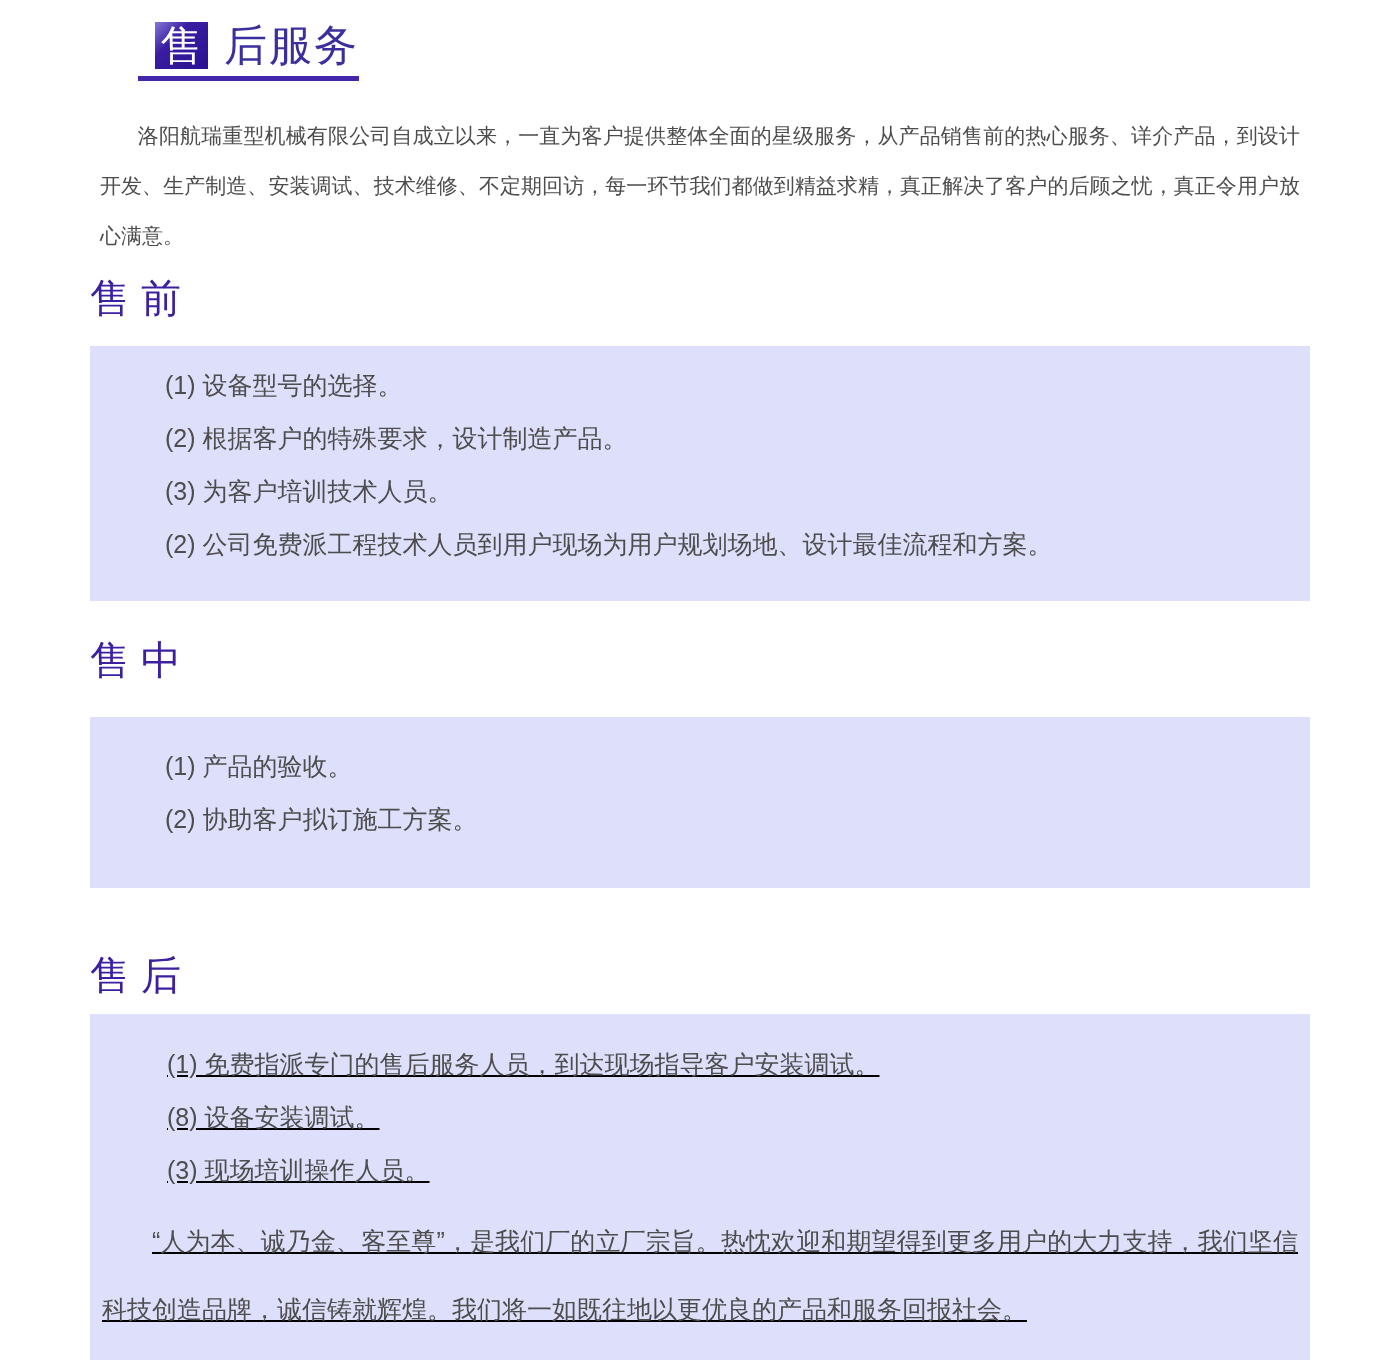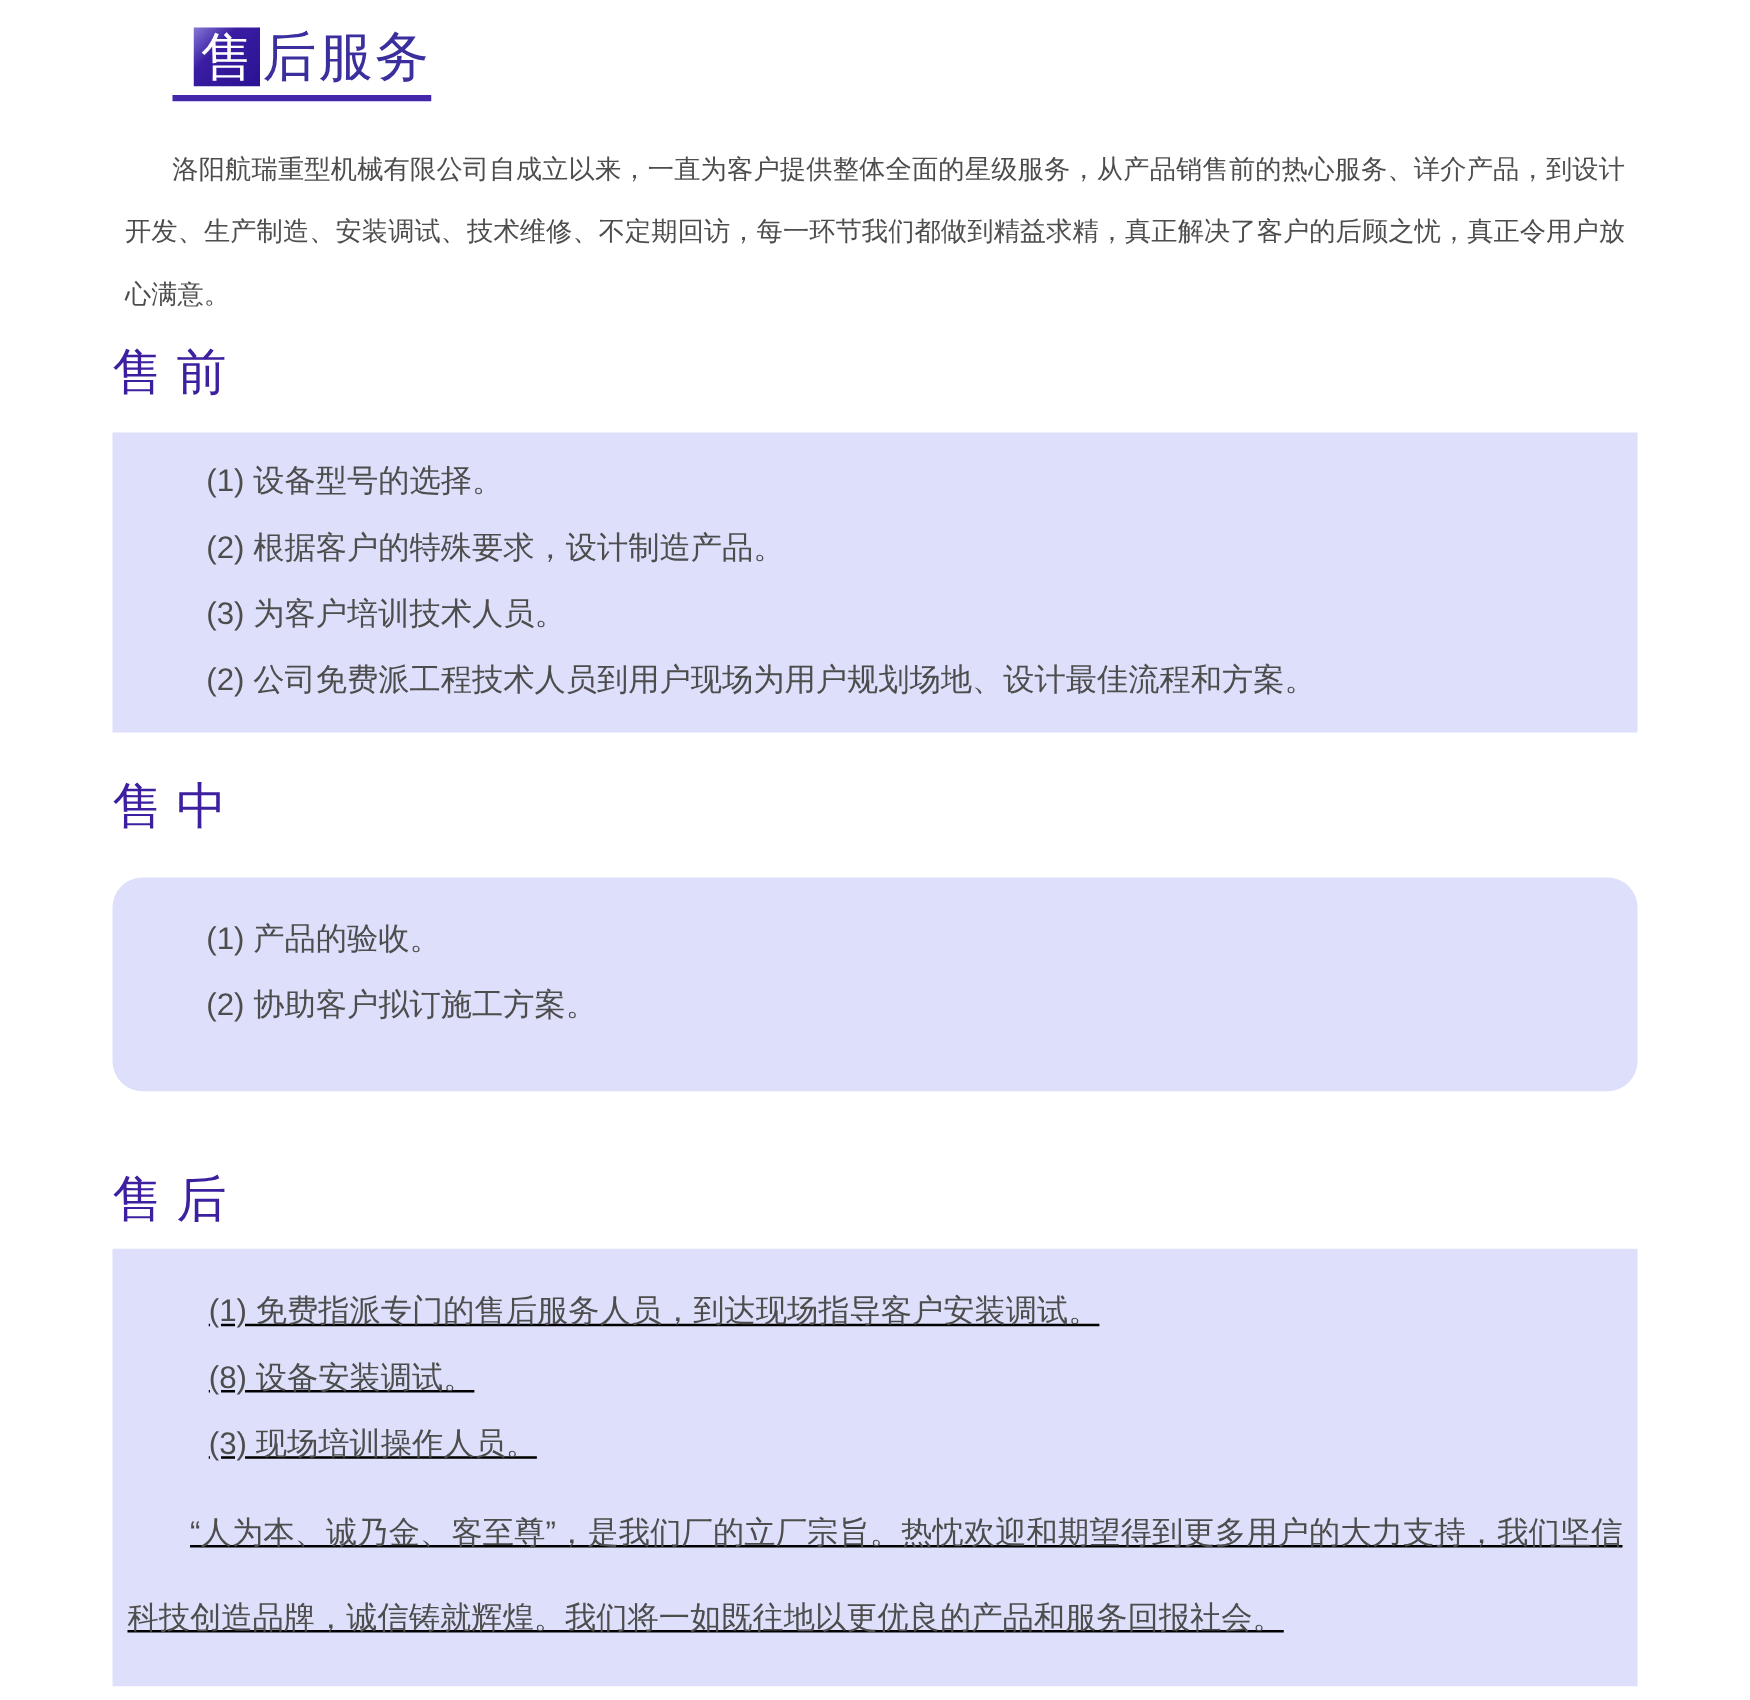--- a/index.html
+++ b/index.html
@@ -36,21 +36,21 @@
     color: #ffffff;
     font-size: 42px;
     line-height: 47px;
     text-align: center;
     flex: 0 0 auto;
   }
   .title-rest {
     font-size: 43px;
     color: #3a2f9d;
     letter-spacing: 2px;
-    margin-left: 2px;
+    margin-left: 16px;
     white-space: nowrap;
   }
   .title-underline {
     height: 5px;
     background: #4426aa;
     margin-top: 7px;
   }
 
   
   .intro {
@@ -82,22 +82,22 @@
   .panel ul {
     list-style: none;
     margin: 0;
     padding: 0 10px 0 75px;
   }
   .panel li {
     font-size: 25px;
     line-height: 53px;
     color: #4d4d4d;
   }
-  .panel.p-1 { padding: 13px 0 15px; }
-  .panel.p-2 { padding: 23px 0 42px; border-radius: 24px; }
+  .panel.p-1 { padding: 13px 0 30px; }
+  .panel.p-2 { padding: 23px 0 42px; }
   .panel.p-3 { padding: 24px 2px 21px; text-decoration: underline; }
 
   .closing {
     margin: 10px 10px 0;
     font-size: 25px;
     line-height: 68px;
     color: #4d4d4d;
     text-indent: 2em;
     text-align: justify;
   }

